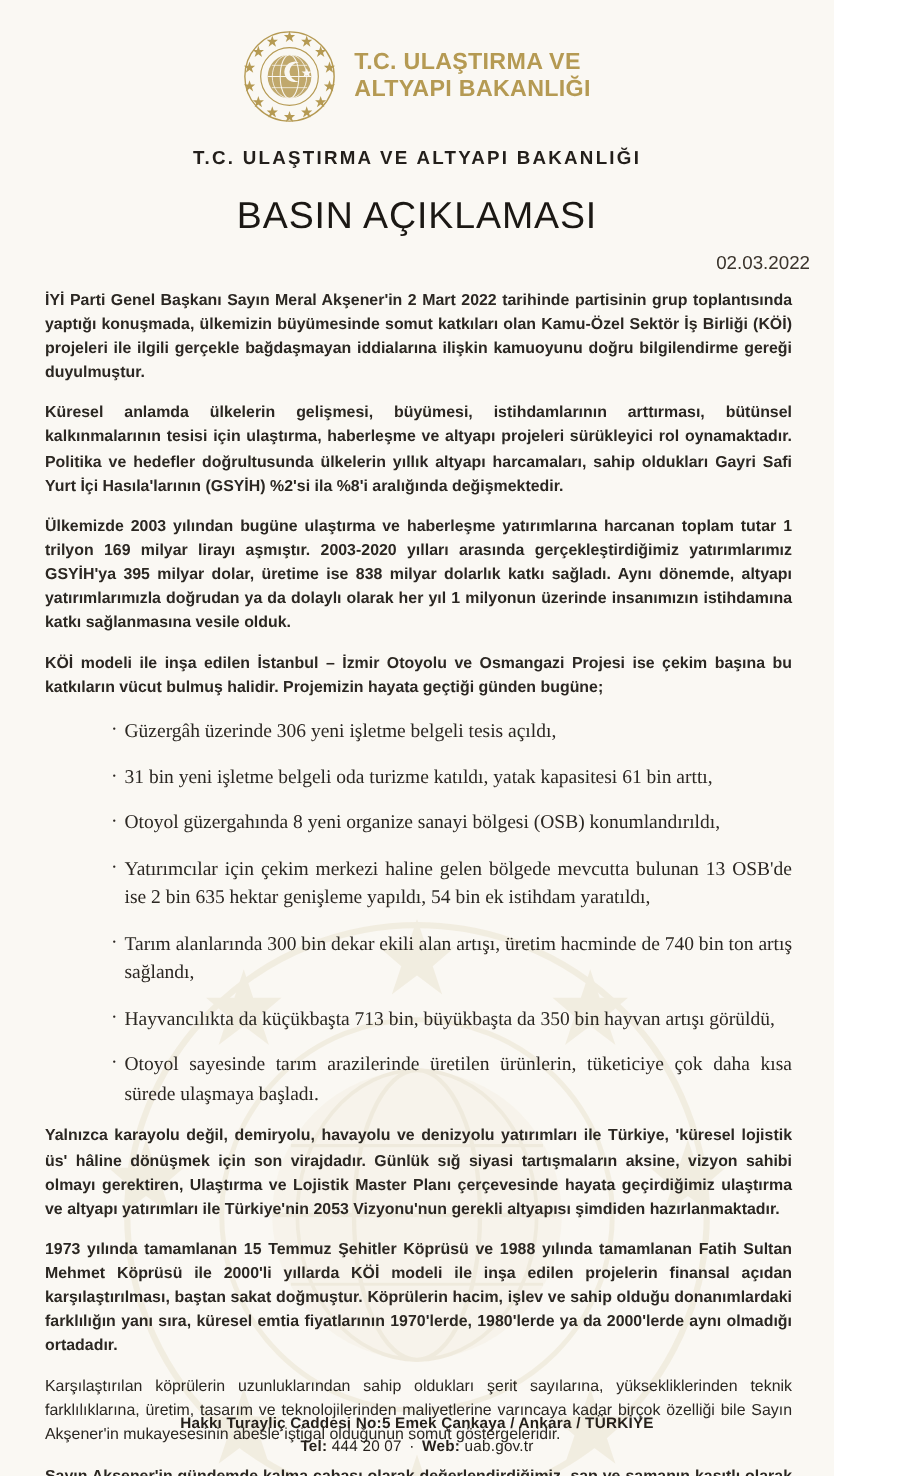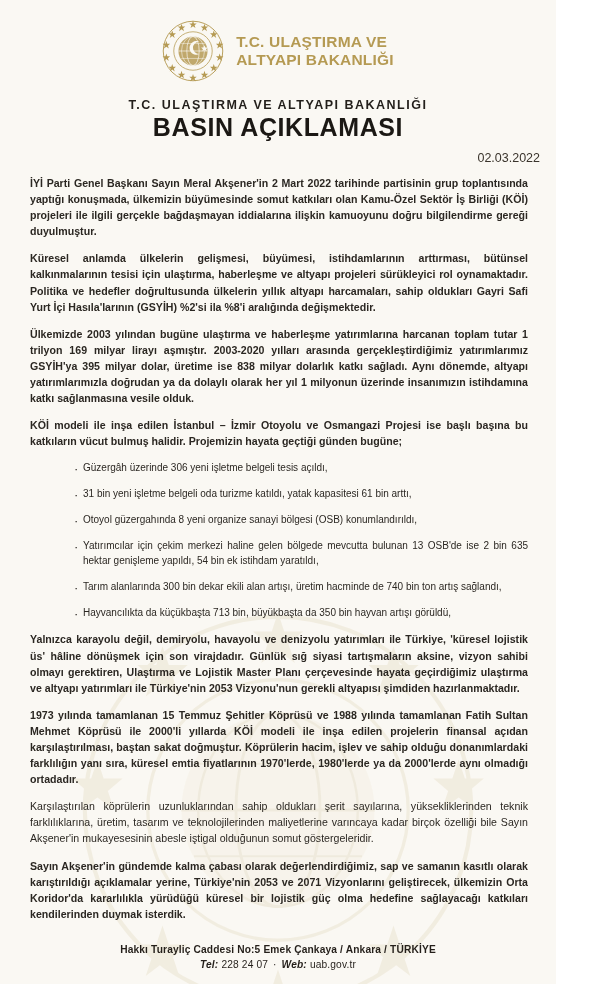--- a/index.html
+++ b/index.html
@@ -66,24 +66,24 @@
     margin-top: 16px;
   }
   .ministry-line {
     font-size: 12.5px;
     font-weight: bold;
     letter-spacing: 1.5px;
     color: #231f1b;
   }
   .press-title {
     font-size: 25px;
-    font-weight: bold;
+    font-weight: normal;
     letter-spacing: 0.6px;
     color: #1b1814;
-    margin-top: 1px;
+    margin-top: 18px;
   }
 
   .doc-date {
     position: relative;
     z-index: 2;
     text-align: right;
     font-size: 12.5px;
     color: #3a342c;
     padding-right: 16px;
     margin-top: 9px;
@@ -106,27 +106,28 @@
     font-weight: bold;
   }
   p.para.bold { font-weight: normal; }
 
   ul.bullets {
     list-style: none;
     margin: 2px 0 11px 0;
     padding-left: 44px;
   }
   ul.bullets li {
-    font-size: 10px;
+    font-size: 13px;
     line-height: 1.5;
     text-align: justify;
     color: #2b2722;
     margin-bottom: 11px;
     position: relative;
     padding-left: 9px;
+    font-family: Liberation Serif, serif;
   }
   ul.bullets li::before {
     content: "\00B7";
     position: absolute;
     left: 0;
     top: -1px;
     font-size: 13px;
     color: #2b2722;
   }
 
@@ -143,21 +144,21 @@
   .footer-address {
     font-size: 10.2px;
     font-weight: bold;
     letter-spacing: 0.15px;
   }
   .footer-contact {
     font-size: 10.2px;
     margin-top: 4px;
     letter-spacing: 0.15px;
   }
-  .footer-contact .lbl { font-weight: bold; font-style: italic; }
+  .footer-contact .lbl { font-weight: bold; }
   .footer-sep { padding: 0 2px; }
 </style>
 </head>
 <body>
 
 <div class="page">
 
   <div class="watermark">
     <svg viewBox="0 0 200 200" xmlns="http://www.w3.org/2000/svg">
       <circle cx="100" cy="100" r="92" fill="none" stroke="#c9b684" stroke-width="2"></circle>
@@ -221,44 +222,45 @@
     <div class="press-title">BASIN AÇIKLAMASI</div>
   </div>
 
   <div class="doc-date">02.03.2022</div>
 
   <div class="body-wrap">
 
     <p class="para">İYİ Parti Genel Başkanı Sayın Meral Akşener'in 2 Mart 2022 tarihinde partisinin grup toplantısında yaptığı konuşmada, ülkemizin büyümesinde somut katkıları olan Kamu-Özel Sektör İş Birliği (KÖİ) projeleri ile ilgili gerçekle bağdaşmayan iddialarına ilişkin kamuoyunu doğru bilgilendirme gereği duyulmuştur.</p>
     <p class="para">Küresel anlamda ülkelerin gelişmesi, büyümesi, istihdamlarının arttırması, bütünsel kalkınmalarının tesisi için ulaştırma, haberleşme ve altyapı projeleri sürükleyici rol oynamaktadır. Politika ve hedefler doğrultusunda ülkelerin yıllık altyapı harcamaları, sahip oldukları Gayri Safi Yurt İçi Hasıla'larının (GSYİH) %2'si ila %8'i aralığında değişmektedir.</p>
     <p class="para">Ülkemizde 2003 yılından bugüne ulaştırma ve haberleşme yatırımlarına harcanan toplam tutar 1 trilyon 169 milyar lirayı aşmıştır. 2003-2020 yılları arasında gerçekleştirdiğimiz yatırımlarımız GSYİH'ya 395 milyar dolar, üretime ise 838 milyar dolarlık katkı sağladı. Aynı dönemde, altyapı yatırımlarımızla doğrudan ya da dolaylı olarak her yıl 1 milyonun üzerinde insanımızın istihdamına katkı sağlanmasına vesile olduk.</p>
-    <p class="para">KÖİ modeli ile inşa edilen İstanbul – İzmir Otoyolu ve Osmangazi Projesi ise başlı başına bu katkıların vücut bulmuş halidir. Projemizin hayata geçtiği günden bugüne;</p>
+    <p class="para">KÖİ modeli ile inşa edilen İstanbul – İzmir Otoyolu ve Osmangazi Projesi ise çekim başına bu katkıların vücut bulmuş halidir. Projemizin hayata geçtiği günden bugüne;</p>
 
     <ul class="bullets">
       <li>Güzergâh üzerinde 306 yeni işletme belgeli tesis açıldı,</li>
       <li>31 bin yeni işletme belgeli oda turizme katıldı, yatak kapasitesi 61 bin arttı,</li>
       <li>Otoyol güzergahında 8 yeni organize sanayi bölgesi (OSB) konumlandırıldı,</li>
       <li>Yatırımcılar için çekim merkezi haline gelen bölgede mevcutta bulunan 13 OSB'de ise 2 bin 635 hektar genişleme yapıldı, 54 bin ek istihdam yaratıldı,</li>
       <li>Tarım alanlarında 300 bin dekar ekili alan artışı, üretim hacminde de 740 bin ton artış sağlandı,</li>
       <li>Hayvancılıkta da küçükbaşta 713 bin, büyükbaşta da 350 bin hayvan artışı görüldü,</li>
+      <li>Otoyol sayesinde tarım arazilerinde üretilen ürünlerin, tüketiciye çok daha kısa sürede ulaşmaya başladı.</li>
     </ul>
 
     <p class="para">Yalnızca karayolu değil, demiryolu, havayolu ve denizyolu yatırımları ile Türkiye, 'küresel lojistik üs' hâline dönüşmek için son virajdadır. Günlük sığ siyasi tartışmaların aksine, vizyon sahibi olmayı gerektiren, Ulaştırma ve Lojistik Master Planı çerçevesinde hayata geçirdiğimiz ulaştırma ve altyapı yatırımları ile Türkiye'nin 2053 Vizyonu'nun gerekli altyapısı şimdiden hazırlanmaktadır.</p>
     <p class="para">1973 yılında tamamlanan 15 Temmuz Şehitler Köprüsü ve 1988 yılında tamamlanan Fatih Sultan Mehmet Köprüsü ile 2000'li yıllarda KÖİ modeli ile inşa edilen projelerin finansal açıdan karşılaştırılması, baştan sakat doğmuştur. Köprülerin hacim, işlev ve sahip olduğu donanımlardaki farklılığın yanı sıra, küresel emtia fiyatlarının 1970'lerde, 1980'lerde ya da 2000'lerde aynı olmadığı ortadadır.</p>
 
     <p class="para bold">Karşılaştırılan köprülerin uzunluklarından sahip oldukları şerit sayılarına, yüksekliklerinden teknik farklılıklarına, üretim, tasarım ve teknolojilerinden maliyetlerine varıncaya kadar  birçok özelliği bile Sayın Akşener'in mukayesesinin abesle iştigal olduğunun somut göstergeleridir.</p>
 
     <p class="para">Sayın Akşener'in gündemde kalma çabası olarak değerlendirdiğimiz, sap ve samanın kasıtlı olarak karıştırıldığı açıklamalar yerine, Türkiye'nin 2053 ve 2071 Vizyonlarını geliştirecek, ülkemizin Orta Koridor'da kararlılıkla yürüdüğü küresel bir lojistik güç olma hedefine sağlayacağı katkıları kendilerinden duymak isterdik.</p>
 
   </div>
 
   <div class="footer">
     <div class="footer-address">Hakkı Turayliç Caddesi No:5 Emek Çankaya / Ankara / TÜRKİYE</div>
     <div class="footer-contact">
       <span class="lbl">Tel:</span>
-      <span>228 24 07</span>
+      <span>444 20 07</span>
       <span class="footer-sep">·</span>
       <span class="lbl">Web:</span>
       <span>uab.gov.tr</span>
     </div>
   </div>
 
 </div>
 
 </body></html>

